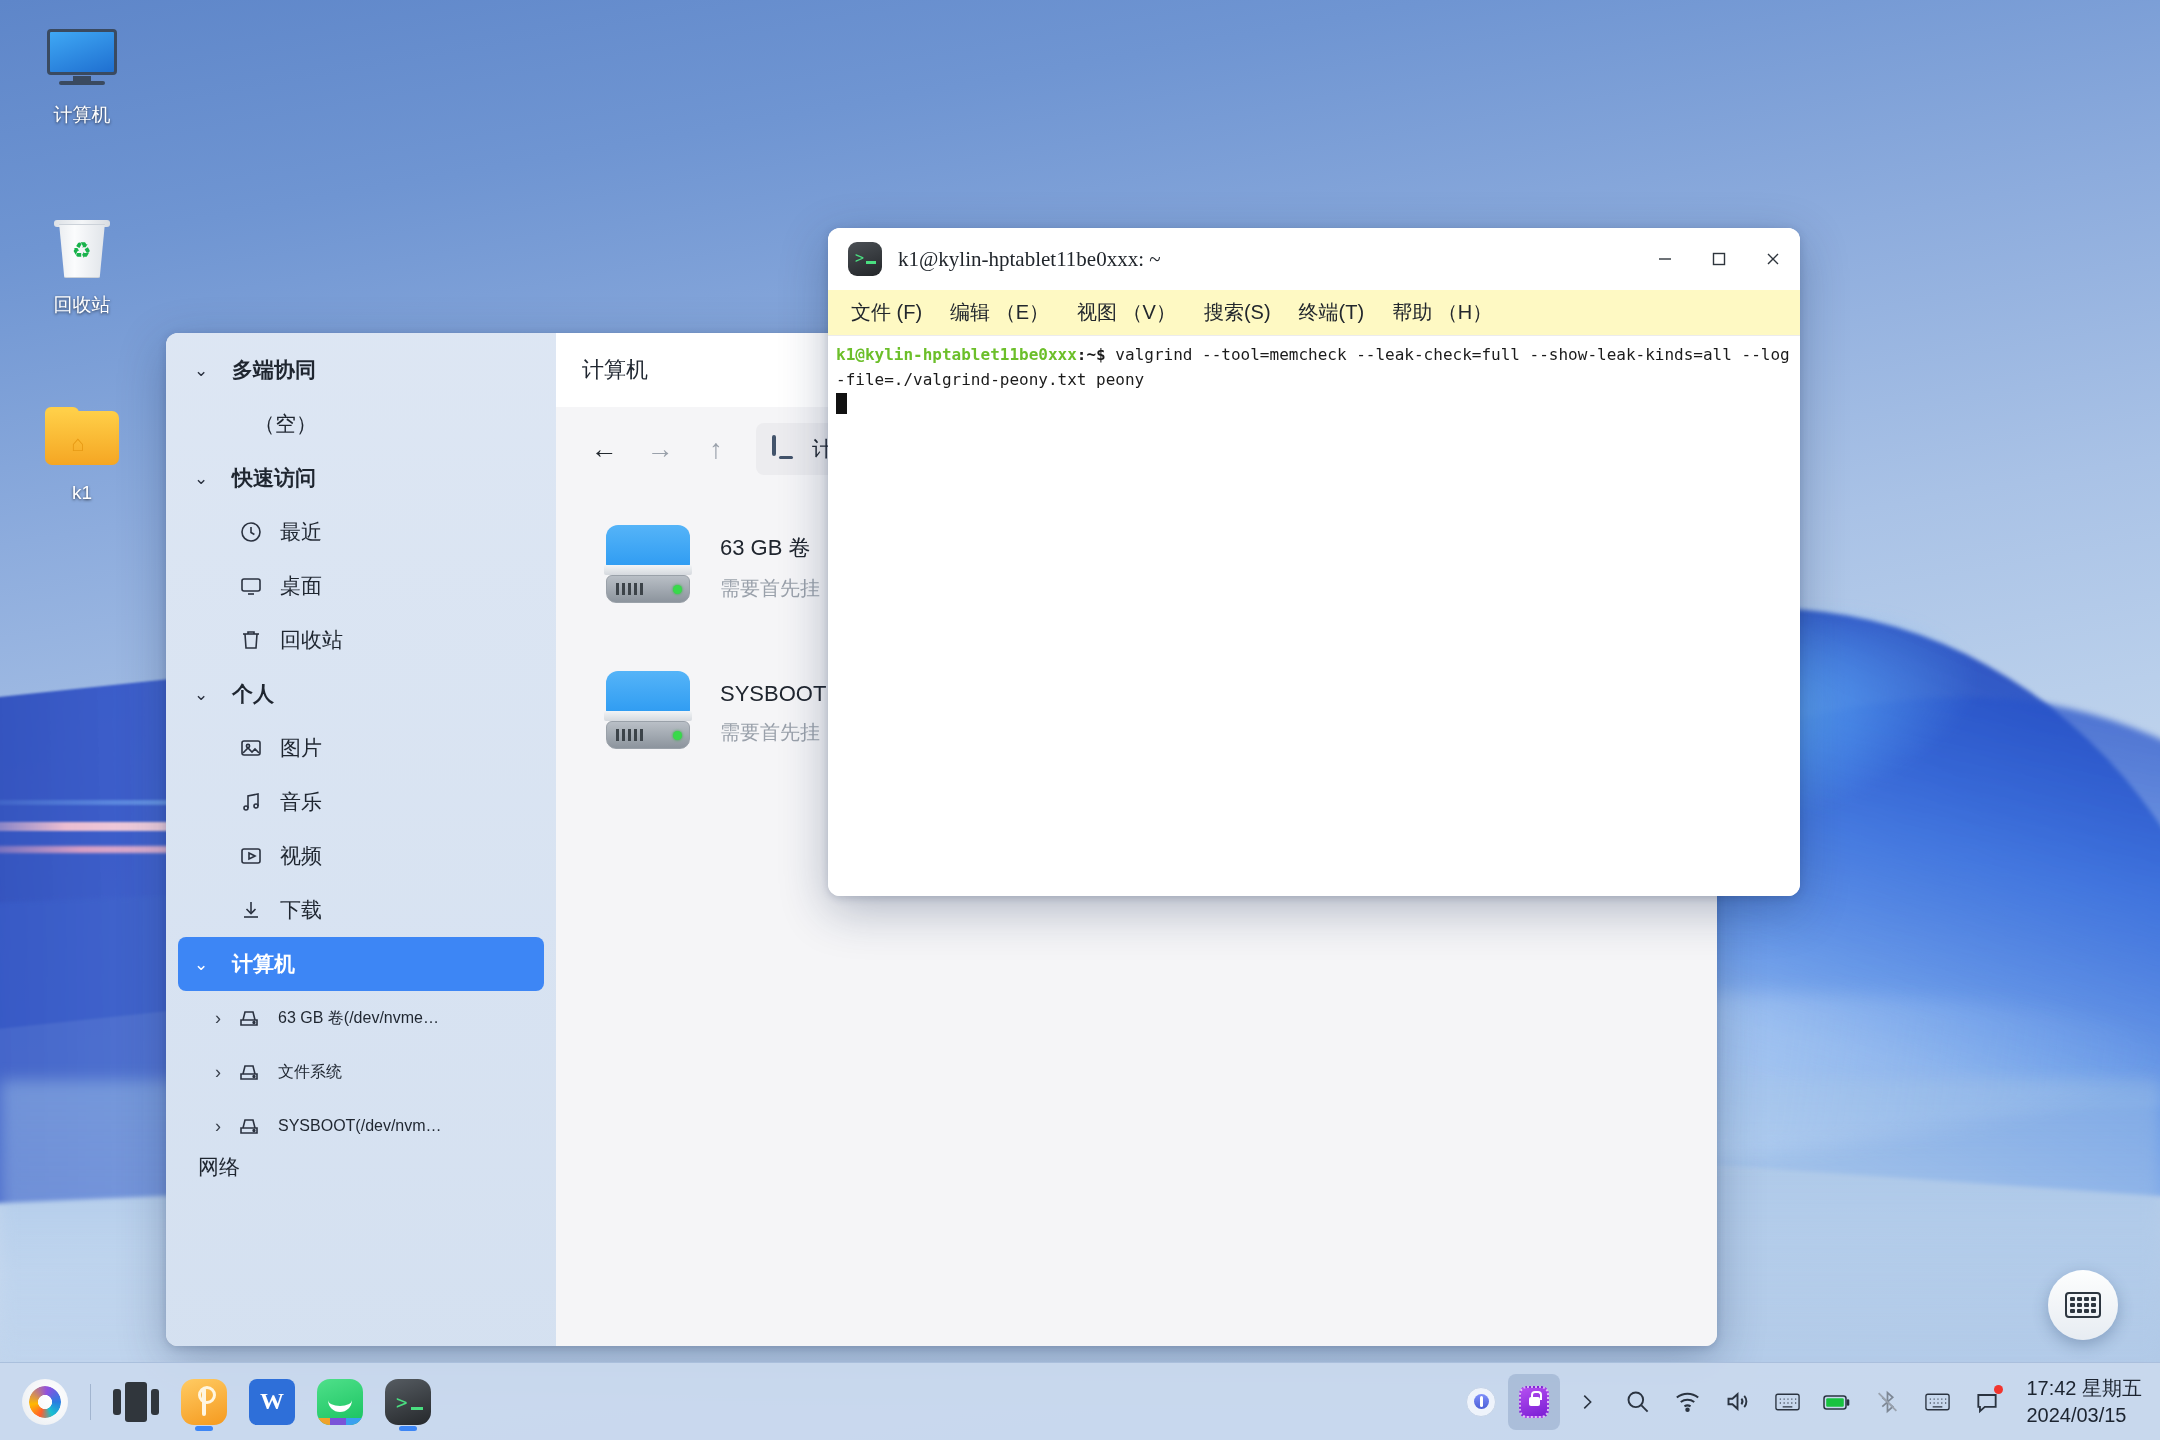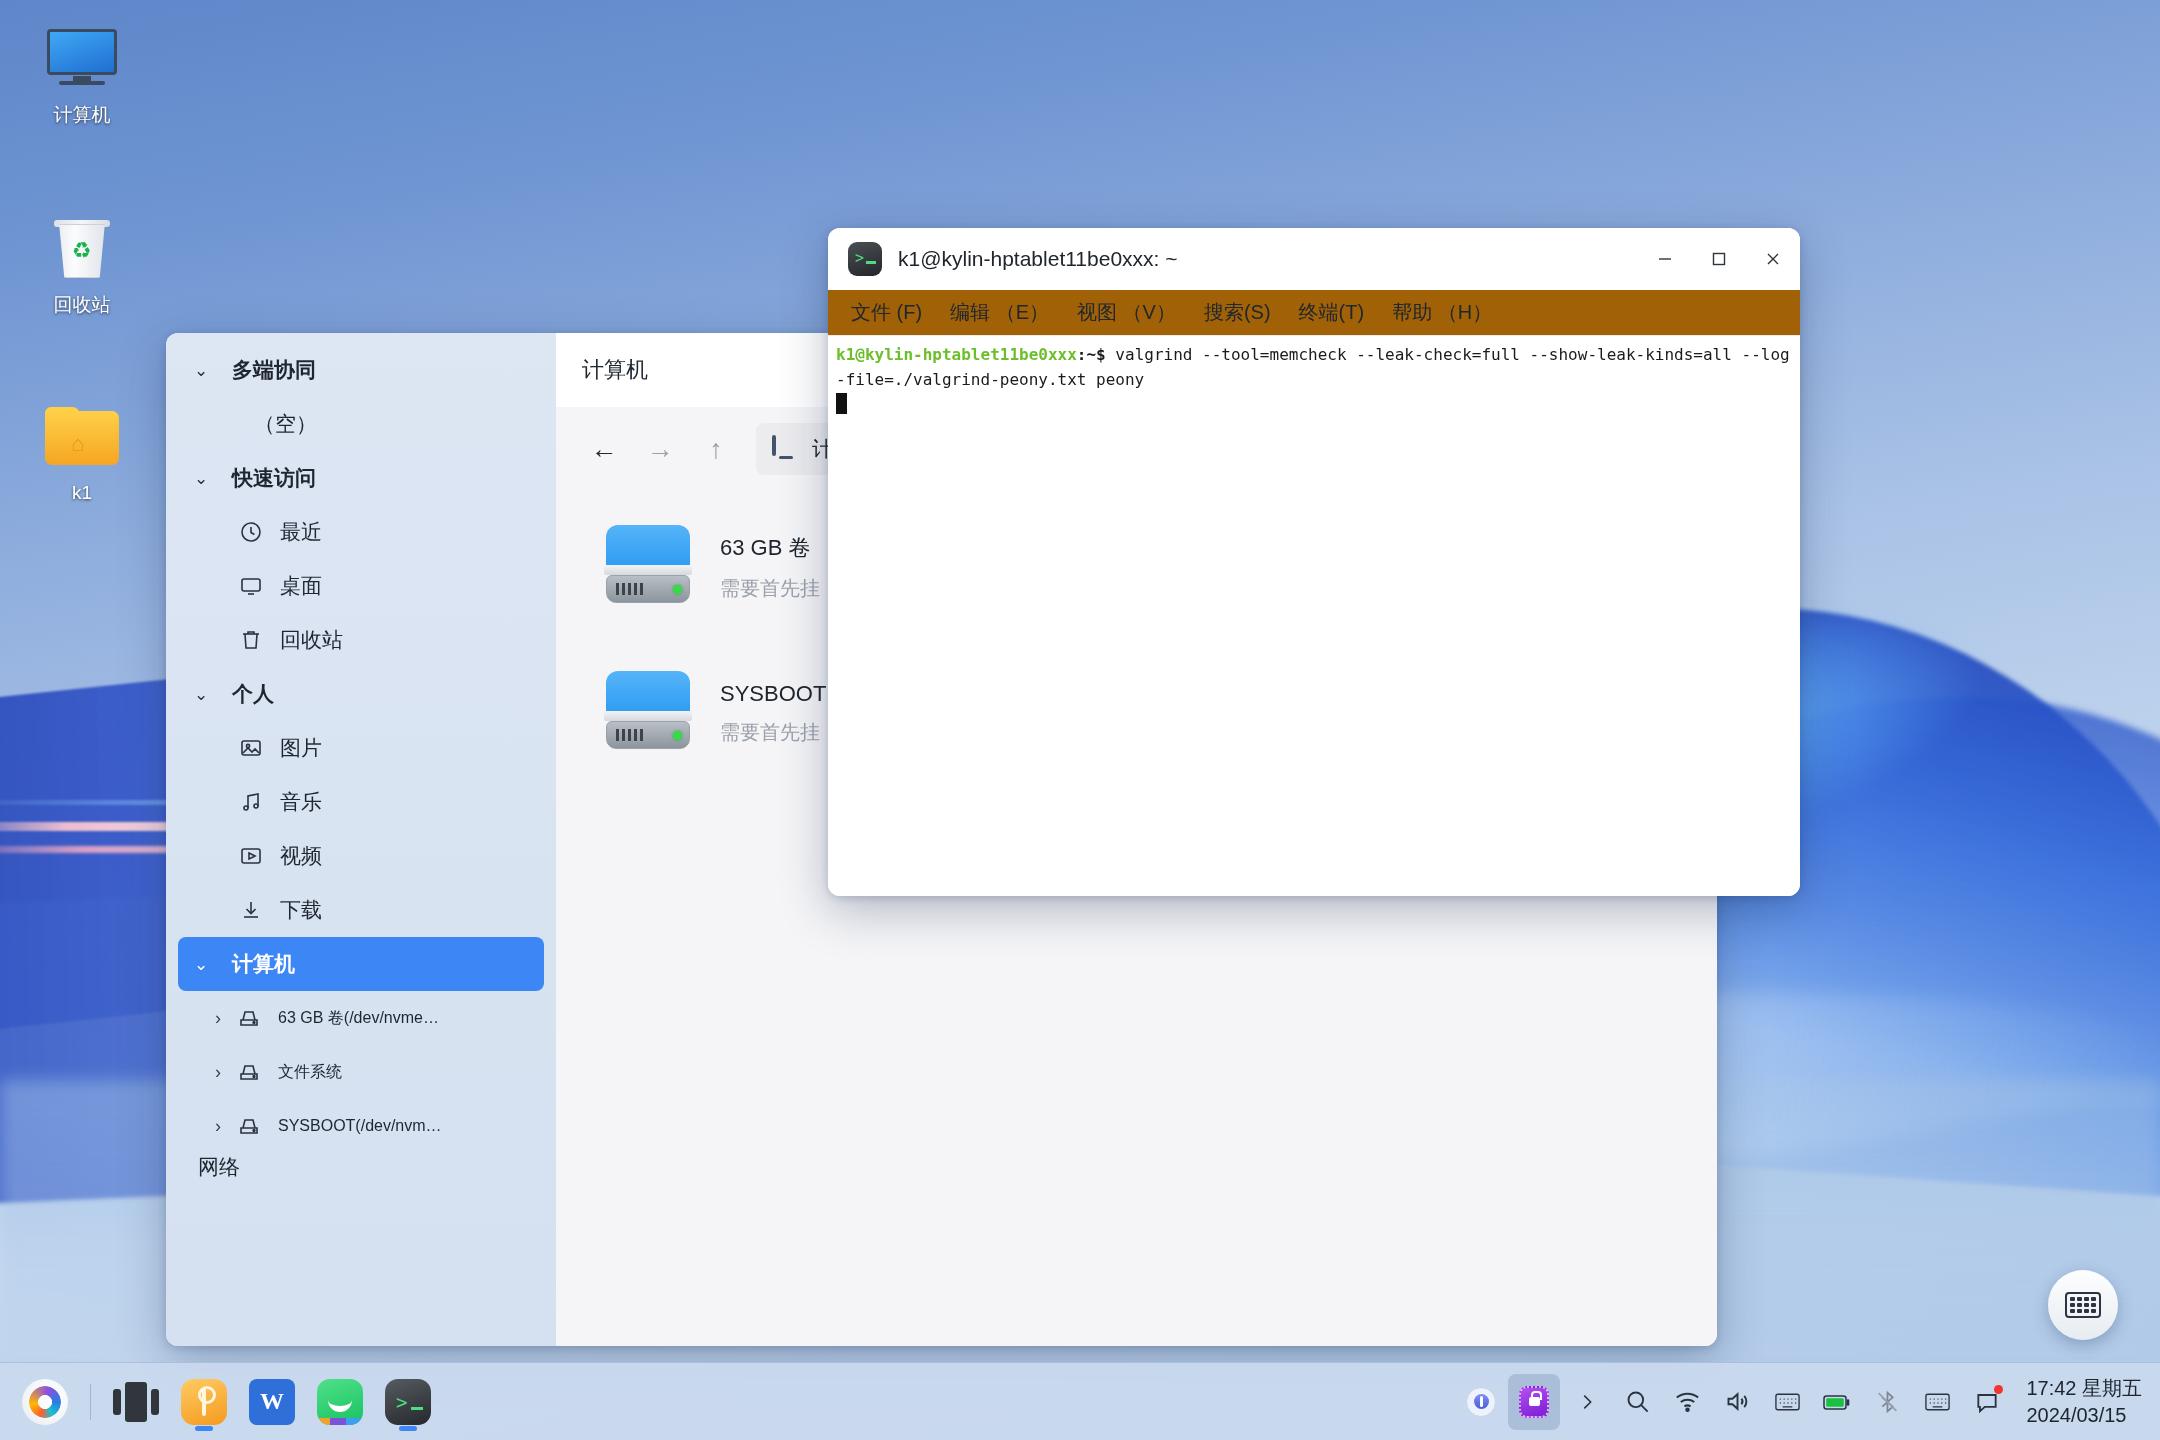--- a/index.html
+++ b/index.html
@@ -346,28 +346,28 @@
     background: linear-gradient(160deg,#4b5055,#232629);
     position: relative;
   }
   #term-icon .pr {
     position:absolute; left:7px; top:9px; color:#4ade80; font-size:15px;
     font-family:"DejaVu Sans Mono", monospace; line-height:1;
   }
   #term-icon .ul {
     position:absolute; left:18px; top:19px; width:10px; height:3px; background:#4ade80;
   }
-  #term-title { font-size: 21px; color:#21262c; margin-left: 16px; }
+  #term-title { font-size: 21px; color:#21262c; margin-left: 16px; font-family: Liberation Serif, serif; }
   .term-ctrls { margin-left:auto; display:flex; }
   .term-ctrl {
     width: 54px; height:62px; display:flex; align-items:center; justify-content:center;
     color:#2e353d; cursor:pointer;
   }
   #term-menubar {
-    height: 46px; background:#a16207;
+    height: 46px; background:#fef9c3;
     display:flex; align-items:center; padding-left: 12px; gap: 6px;
     border-bottom: 1px solid #ececec;
   }
   .term-menu {
     font-size: 20px; color:#22272d; padding: 5px 11px; border-radius:5px; cursor:pointer;
     white-space: nowrap;
   }
   #term-body {
     height: calc(100% - 108px);
     background: #ffffff;

